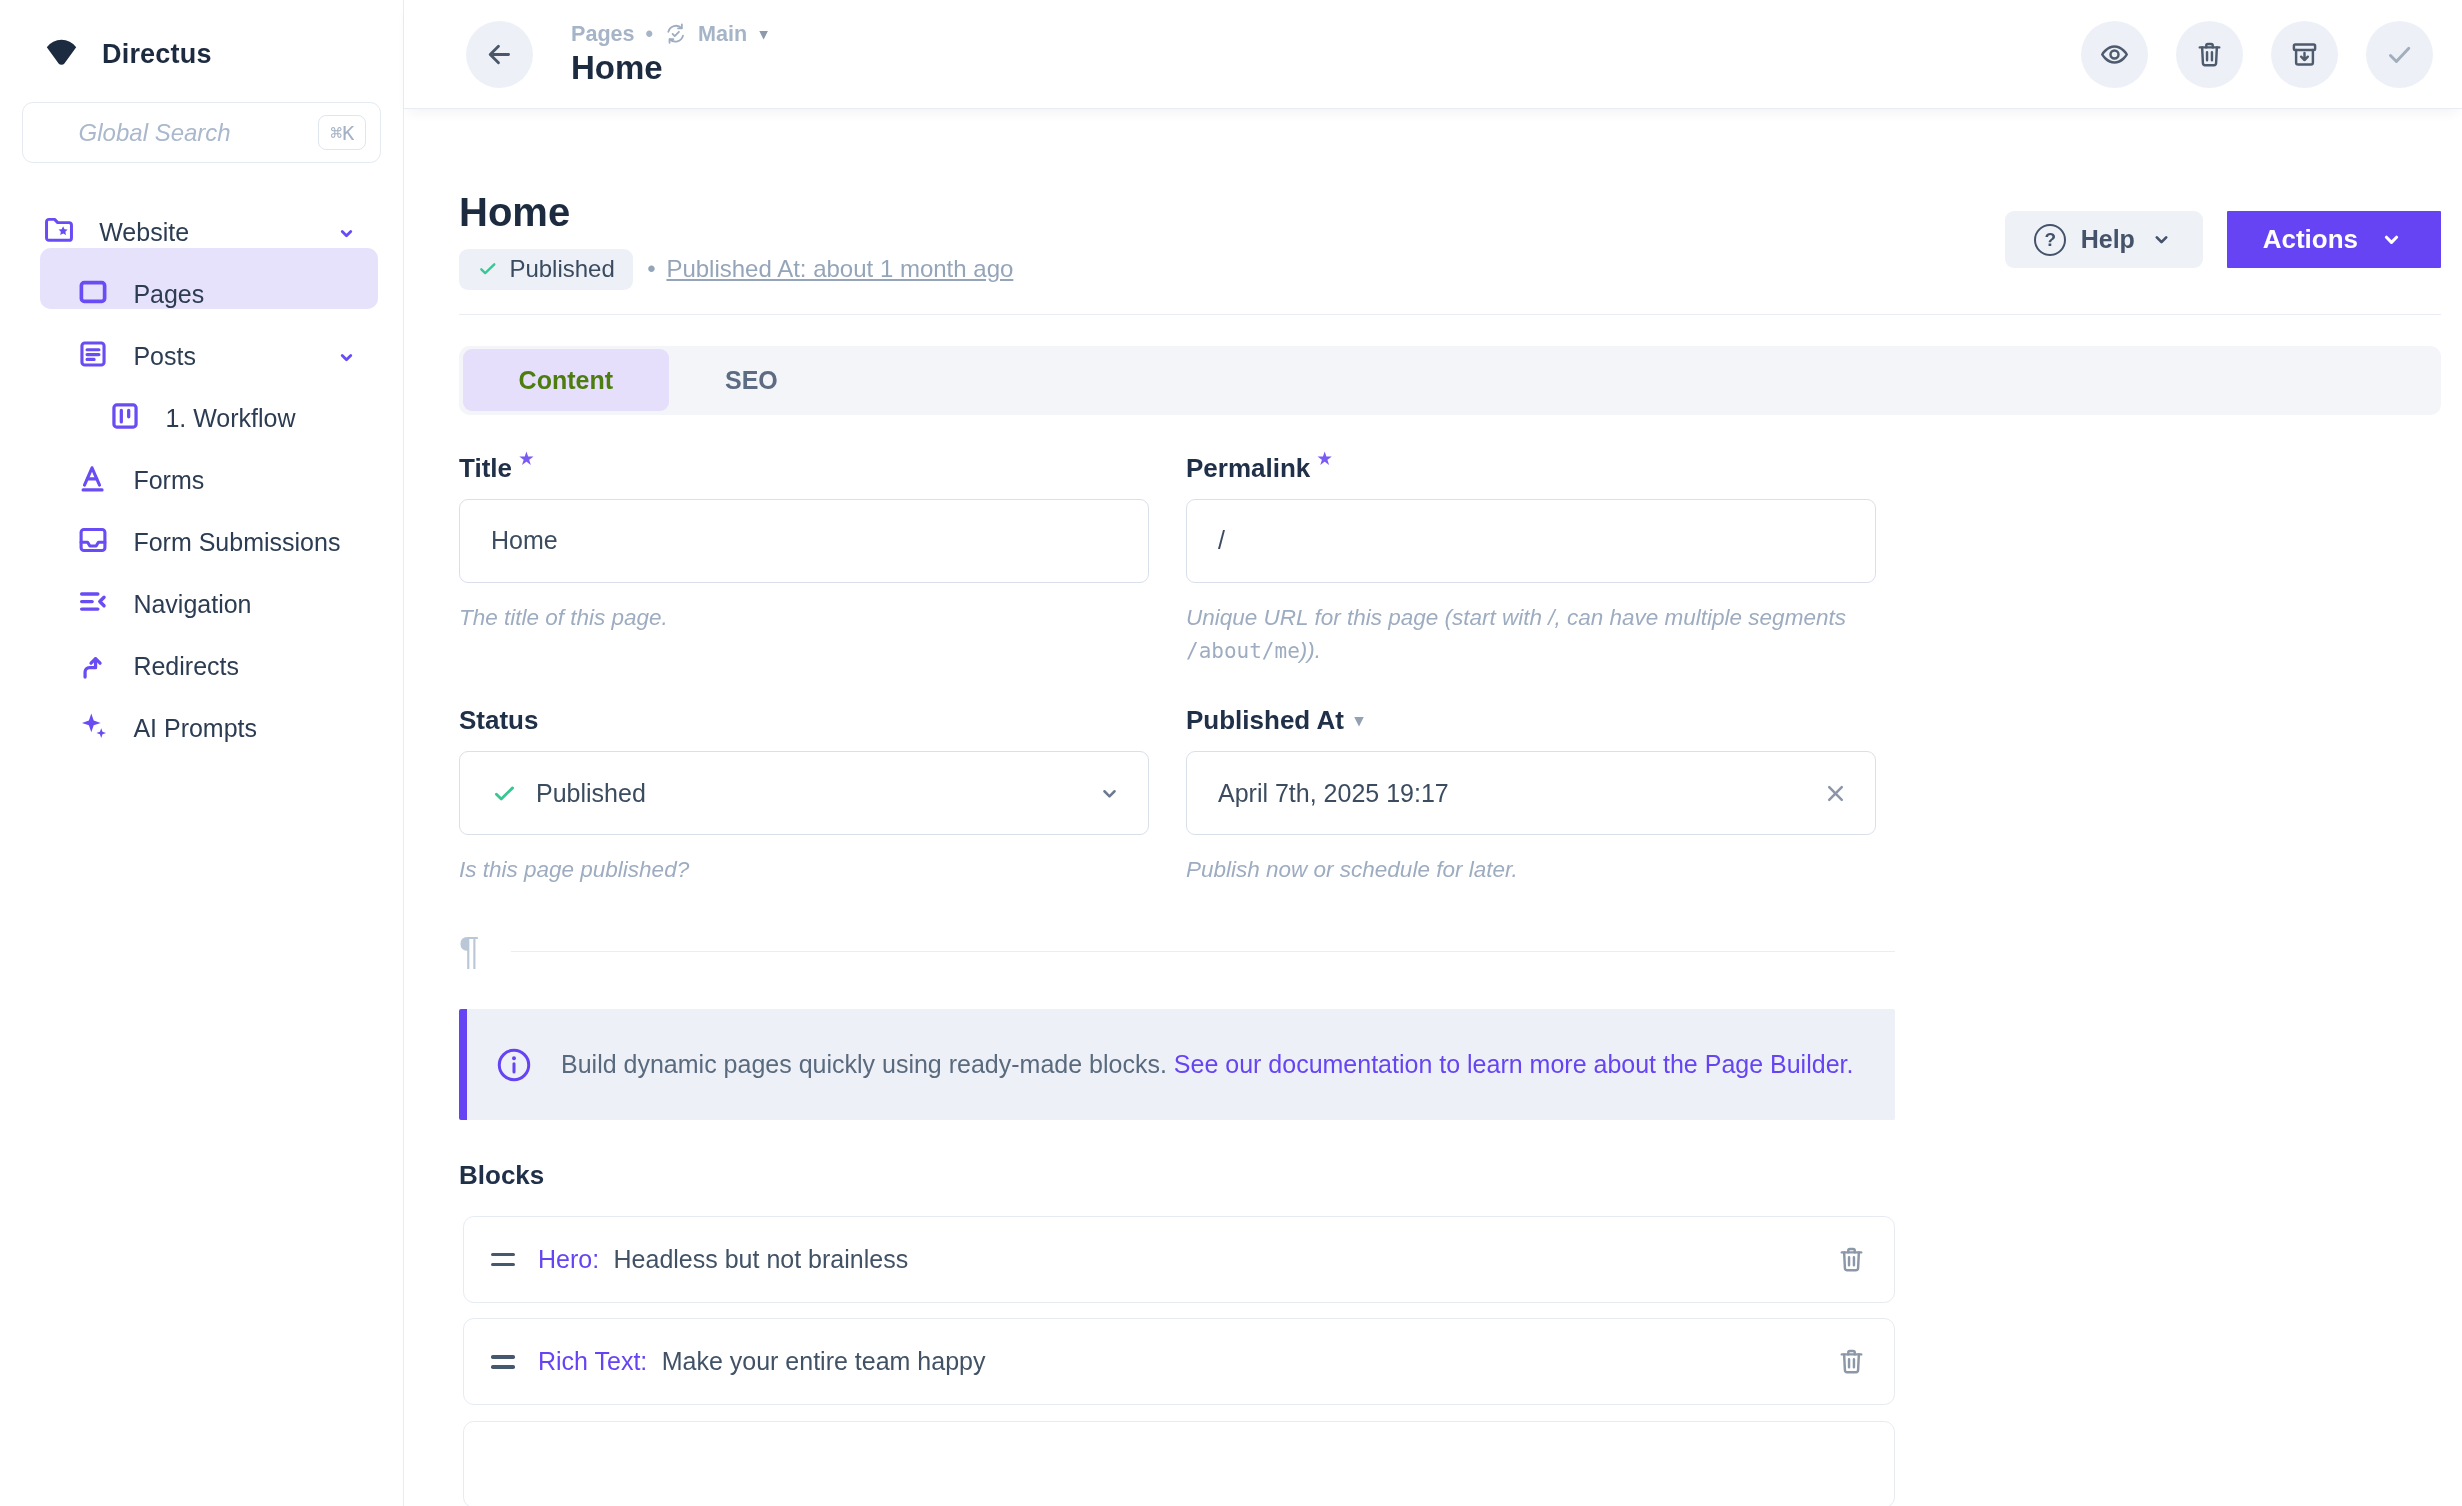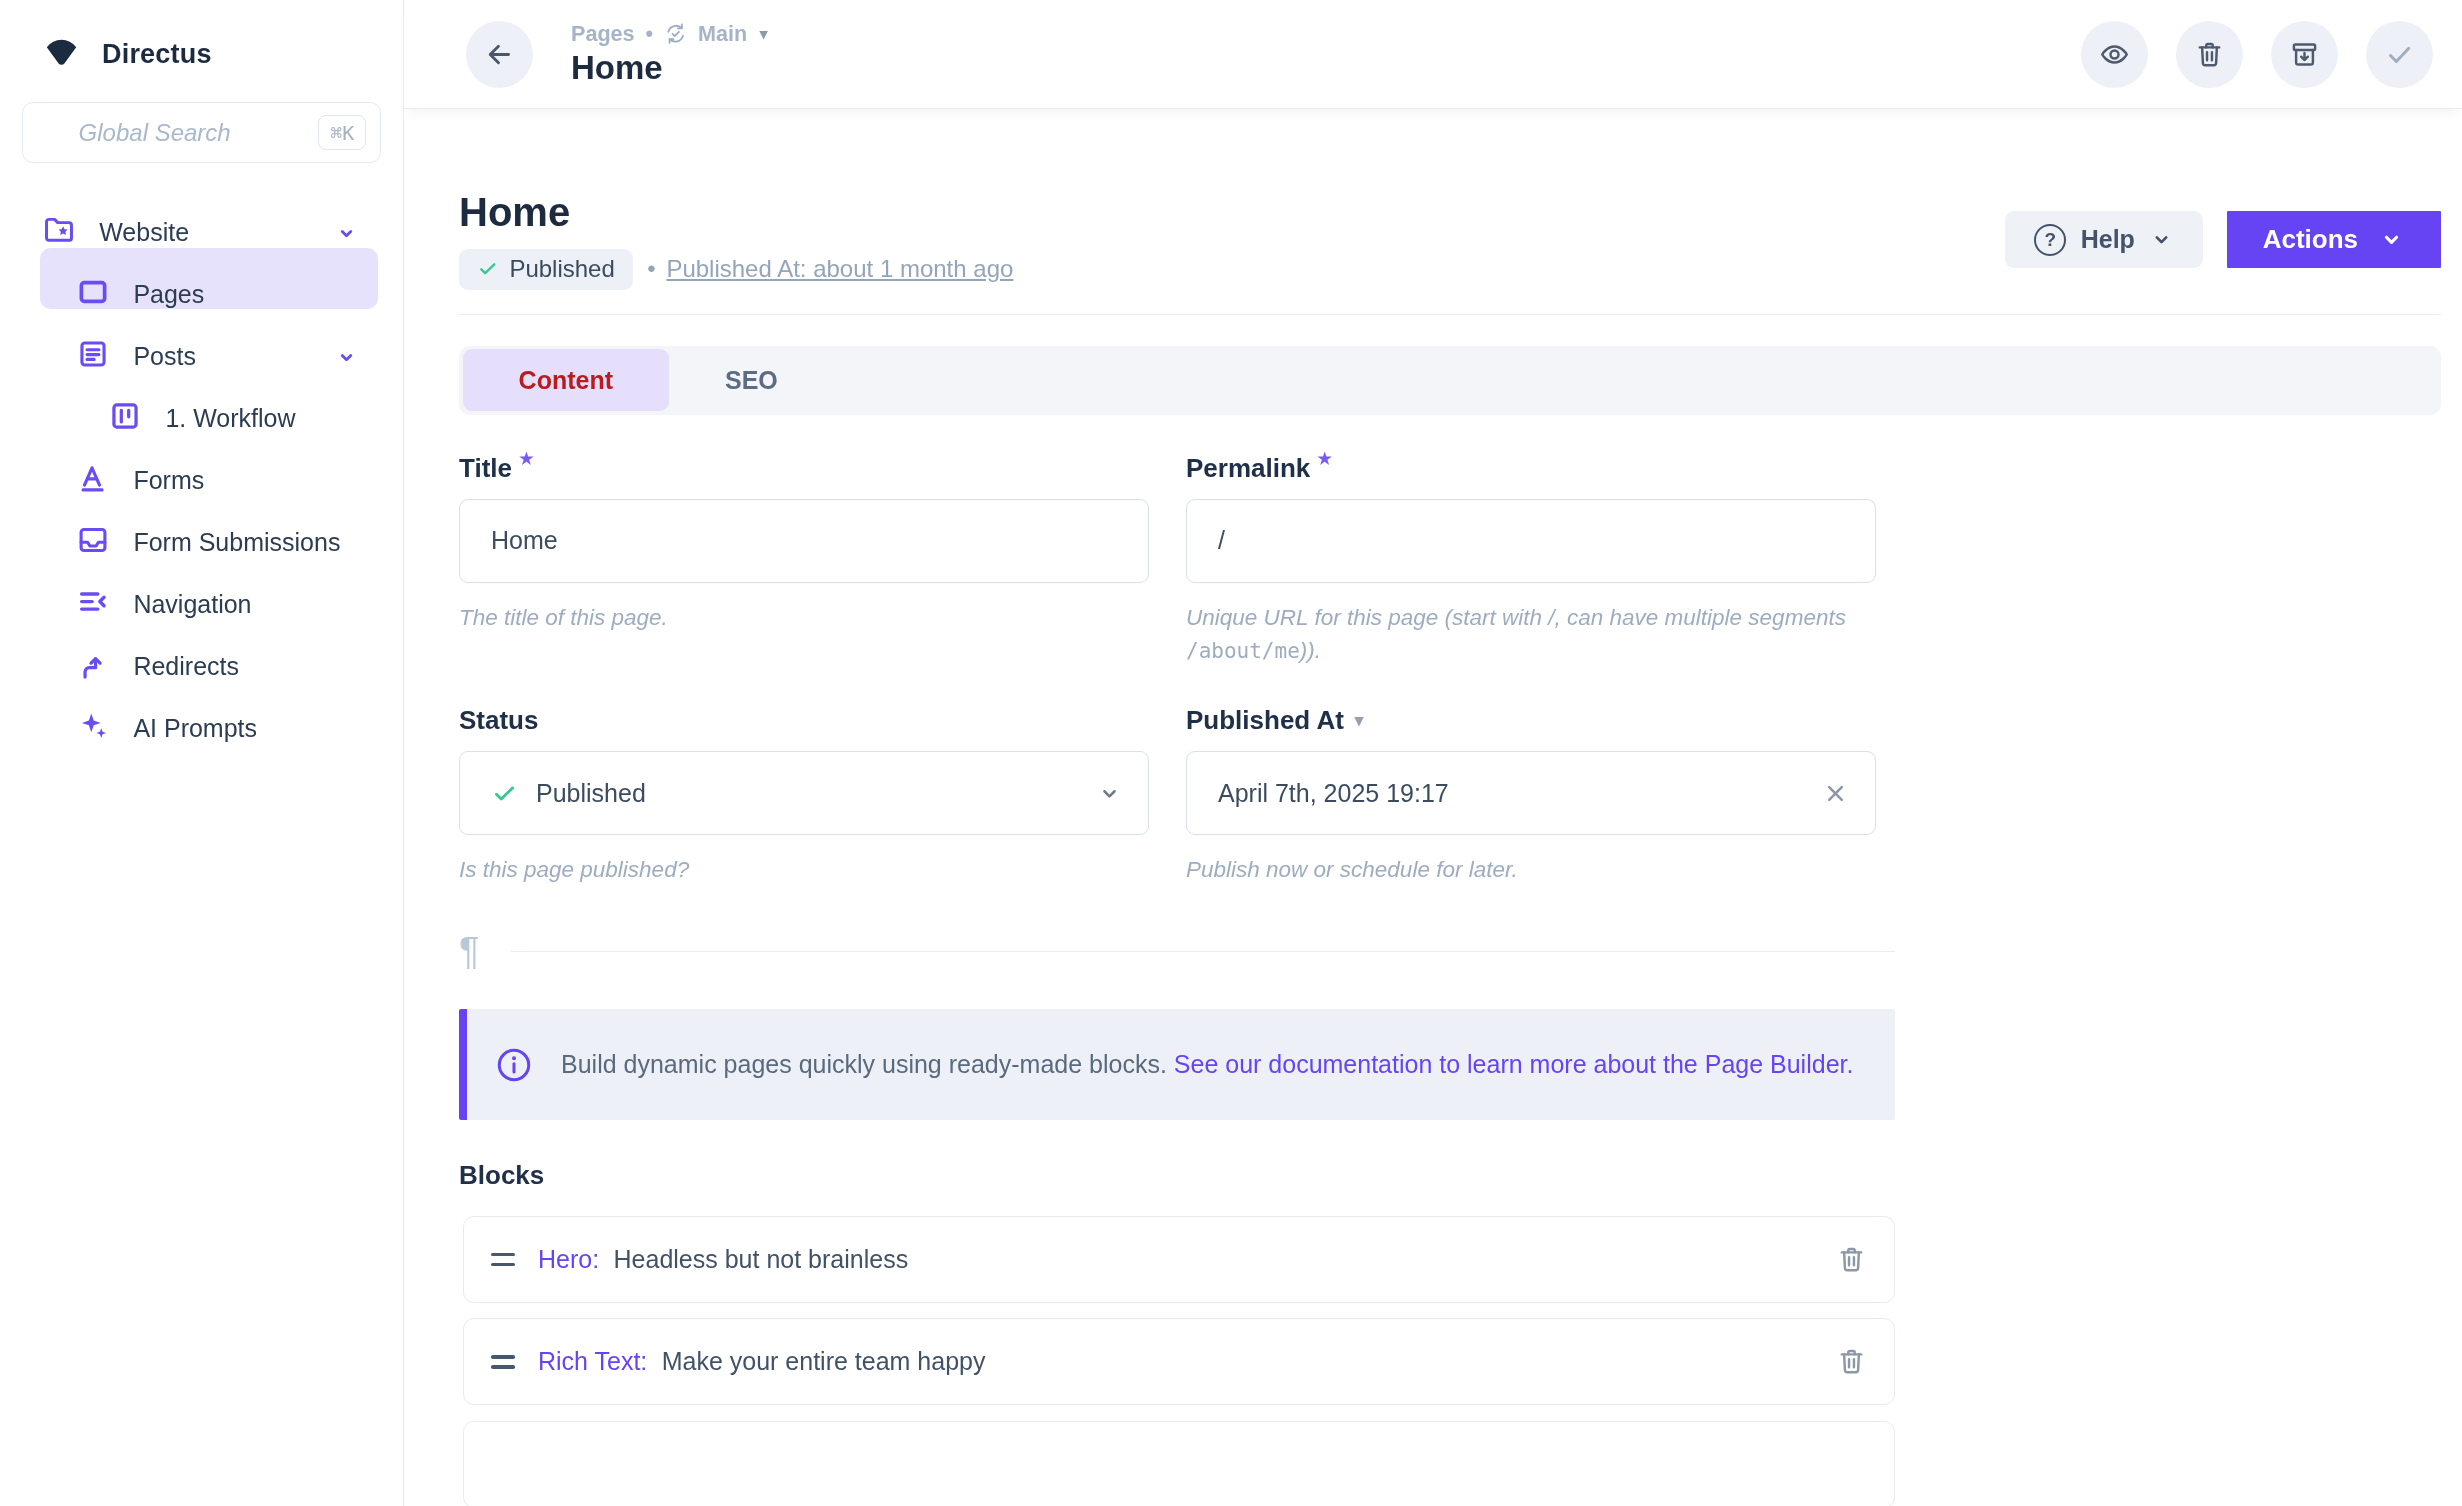--- a/index.html
+++ b/index.html
@@ -62,21 +62,21 @@
     display:flex; align-items:center; justify-content:center; font-size:19px; font-weight:700; }
   .actions-btn { height:57px; padding:0 36px; border:0; border-radius:1px; background:#6644f4;
     display:flex; align-items:center; gap:20px; font-size:26px; font-weight:600; color:#fff;
     cursor:pointer; font-family:"Liberation Sans", sans-serif; }
   .head-divider { margin-top:24px; border:0; border-top:1.8px solid #e9edf3; }
 
   .tabbar { margin-top:31px; height:69px; background:#f3f5f9; border-radius:10.8px;
     display:flex; padding:3.6px; }
   .tab { height:62px; padding:0 56px; border-radius:9px; display:flex; align-items:center;
     justify-content:center; font-size:25px; font-weight:600; color:#5d6c82; cursor:pointer; }
-  .tab.active { background:#e5dffb; color:#b91c1c; font-weight:700; }
+  .tab.active { background:#e5dffb; color:#4d7c0f; font-weight:700; }
 
   .form-grid { display:grid; grid-template-columns:690px 690px; column-gap:59px;
     row-gap:32px; margin-top:38px;gap:37px; }
   .field-label { font-size:26px; font-weight:700; color:#203049; display:flex;
     align-items:flex-start; }
   .req-star { color:#7a5af5; font-size:16px; margin-left:7.2px; margin-top:-3.6px; }
   .label-caret { color:#93a1b3; font-size:17px; margin-left:10.8px; margin-top:5.4px; }
   .input, .text-input { margin-top:15.3px; height:84px; width:100%; border:1.8px solid #d9e0ea;
     border-radius:9px; background:#fff; }
   .text-input { padding:0 27px 0 31px; font-size:25px; color:#3c4c60; outline:none;

